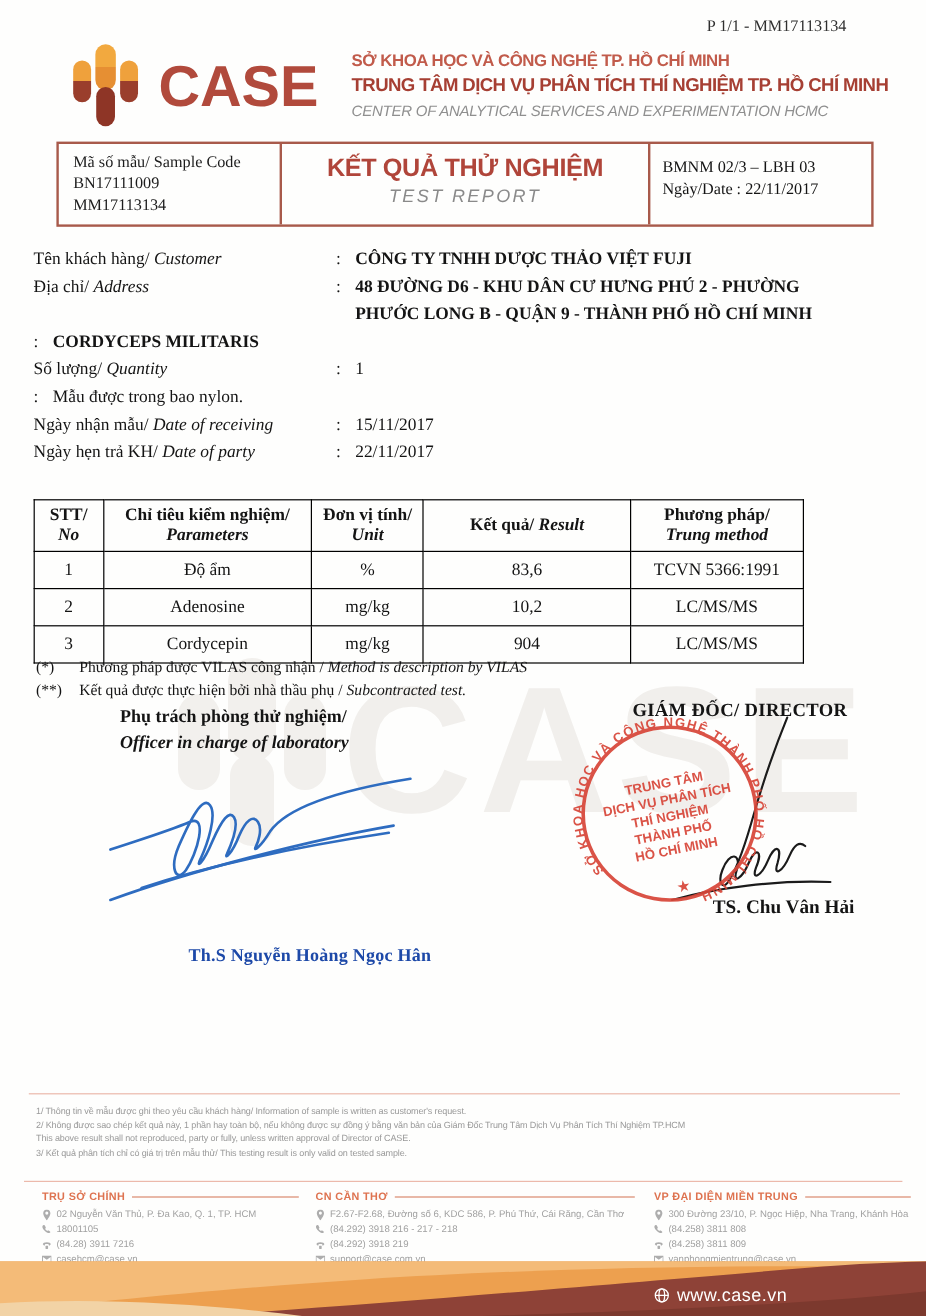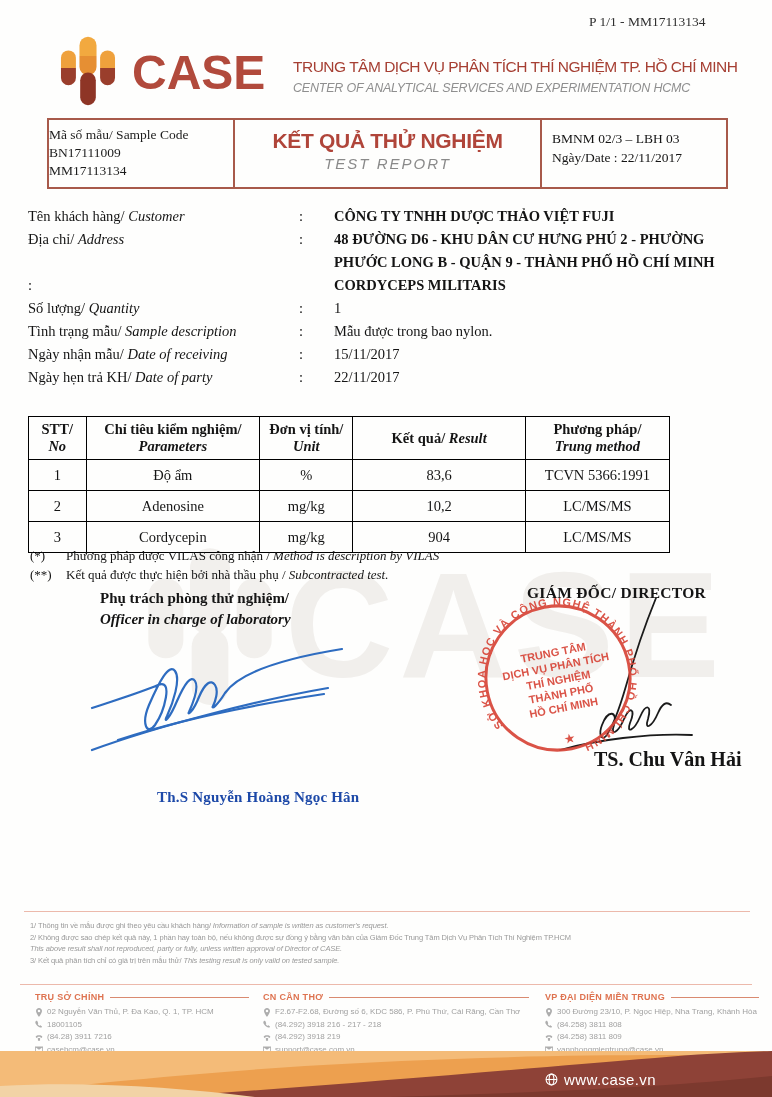--- a/index.html
+++ b/index.html
@@ -10,34 +10,34 @@
   .watermark { position:absolute; left:135px; top:535px; display:flex; align-items:center; }
   .wm-text { font-family:"Liberation Sans", sans-serif; font-weight:bold; font-size:150px; letter-spacing:6px; color:#f1efec; line-height:1; }
 
   
   .page-ref { position:absolute; top:14px; left:589px; font-size:13.5px; color:#2f2f2f; }
   .logo-wrap { position:absolute; top:33px; left:56px; display:flex; }
   .logo-glyph { width:64px; height:76px; }
   .logo-text { font-family:"Liberation Sans", sans-serif; font-weight:bold; font-size:48px; letter-spacing:0px; color:#b14a3c; margin-left:12px; margin-top:12px; }
   .org { position:absolute; left:293px; top:42px; font-family:"Liberation Sans", sans-serif; }
   .org-l1 { color:#c15b4b; font-size:14px; font-weight:bold; letter-spacing:-0.4px; }
-  .org-l2 { color:#a63f33; font-size:15.5px; font-weight:normal; letter-spacing:-0.5px; margin-top:16px; }
+  .org-l2 { color:#a63f33; font-size:15.5px; font-weight:bold; letter-spacing:-0.5px; margin-top:5px; }
   .org-l3 { color:#8f8f8f; font-size:12.5px; font-style:italic; letter-spacing:-0.2px; margin-top:5px; }
 
   
   .report-box { position:absolute; left:47px; top:118px; width:681px; height:71px; border:2px solid #a85a4b; display:flex; background:transparent; }
-  .rb-left { width:186px; border-right:2px solid #a85a4b; padding:6px 0; font-size:13.5px; line-height:18px; color:#1c1c1c; }
+  .rb-left { width:186px; border-right:2px solid #a85a4b; padding:6px 12px; font-size:13.5px; line-height:18px; color:#1c1c1c; }
   .rb-mid { flex:1; border-right:2px solid #a85a4b; text-align:center; padding-top:9px; }
   .rb-title-vi { font-family:"Liberation Sans", sans-serif; font-weight:bold; font-size:21px; color:#b0453a; letter-spacing:-0.3px; }
   .rb-title-en { font-family:"Liberation Sans", sans-serif; font-style:italic; font-size:15px; color:#8a8a8a; letter-spacing:2px; margin-top:2px; }
   .rb-right { width:184px; padding:9px 10px; font-size:13.5px; line-height:19px; }
 
   
   .info { position:absolute; left:28px; top:205px; width:718px; font-size:14.5px; }
-  .irow { display:flex; line-height:23px;justify-content:space-between; }
+  .irow { display:flex; line-height:23px; }
   .ilabel { width:252px; }
   .ilabel .en { font-style:italic; }
   .icolon { width:16px; }
   .ival { flex:1; max-width:412px; }
   .ival.strong { font-weight:bold; }
 
   
   .rtable { position:absolute; left:28px; top:416px; width:642px; border-collapse:collapse; text-align:center; font-size:14.5px; }
   .rtable th, .rtable td { border:1.5px solid #000; }
   .rtable th { padding:4px 2px; height:42px; }
@@ -52,26 +52,26 @@
   .fn-en { font-style:italic; }
 
   
   .sig-left-title { position:absolute; left:100px; top:588px; font-size:15px; font-weight:bold; line-height:21px; }
   .sig-left-title .en { font-style:italic; }
   .sig-right-title { position:absolute; left:527px; top:584px; font-size:15.5px; font-weight:bold; letter-spacing:0.3px; }
   .sig-blue { position:absolute; left:88px; top:628px; }
   .sig-black { position:absolute; left:552px; top:592px; }
   .stamp { position:absolute; left:476px; top:596px; width:164px; height:164px; transform:rotate(-11deg); opacity:0.93; }
   .name-left { position:absolute; left:157px; top:789px; color:#1d49a8; font-weight:bold; font-size:15px; letter-spacing:0.2px; }
-  .name-right { position:absolute; left:594px; top:748px; font-weight:bold; font-size:20px;text-align:right; }
+  .name-right { position:absolute; left:594px; top:748px; font-weight:bold; font-size:16px;text-align:right; }
 
   
   .rule-top { position:absolute; left:24px; top:911px; width:726px; border-top:1px solid #ecb9ab; }
   .notes { position:absolute; left:30px; top:920px; width:716px; font-family:"Liberation Sans", sans-serif; font-size:7.5px; color:#999; line-height:11.5px; letter-spacing:-0.1px; }
-  .notes .en { font-style:italic; }
+  .notes .en { }
   .rule-bottom { position:absolute; left:20px; top:984px; width:732px; border-top:1px solid #ecb9ab; }
 
   
   .office { position:absolute; top:992px; font-family:"Liberation Sans", sans-serif; }
   .office-1 { left:35px; width:214px; }
   .office-2 { left:263px; width:266px; }
   .office-3 { left:545px; width:214px; }
   .office-title { display:flex; align-items:center; color:#de7350; font-size:9px; font-weight:bold; letter-spacing:0.3px; margin-bottom:4px; }
   .title-rule { flex:1; border-top:1px solid #d98a70; margin-left:6px; }
   .office-line { display:flex; align-items:center; gap:4px; color:#a1a1a1; font-size:8px; line-height:12.5px; }
@@ -110,20 +110,21 @@
     </defs>
     <rect x="33" y="2" width="24" height="54" rx="12" fill="url(#pTop)"></rect>
     <rect x="7" y="21" width="21" height="49" rx="10.5" fill="url(#pSplit)"></rect>
     <rect x="62" y="21" width="21" height="49" rx="10.5" fill="url(#pSplit)"></rect>
     <rect x="34" y="52" width="22" height="46" rx="11" fill="#8e3526"></rect>
   </svg>
   <div class="logo-text">CASE</div>
 </div>
 
 <div class="org">
+  <div class="org-l1">SỞ KHOA HỌC VÀ CÔNG NGHỆ TP. HỒ CHÍ MINH</div>
   <div class="org-l2">TRUNG TÂM DỊCH VỤ PHÂN TÍCH THÍ NGHIỆM TP. HỒ CHÍ MINH</div>
   <div class="org-l3">CENTER OF ANALYTICAL SERVICES AND EXPERIMENTATION HCMC</div>
 </div>
 
 <div class="report-box">
   <div class="rb-left">
     <div>Mã số mẫu/ Sample Code</div>
     <div>BN17111009</div>
     <div>MM17113134</div>
   </div>
@@ -151,21 +152,20 @@
   <div class="irow">
     <div class="icolon">:</div>
     <div class="ival strong">CORDYCEPS MILITARIS</div>
   </div>
   <div class="irow">
     <div class="ilabel"><span>Số lượng/</span> <span class="en">Quantity</span></div>
     <div class="icolon">:</div>
     <div class="ival">1</div>
   </div>
   <div class="irow">
-    <div class="ilabel"><span>Tình trạng mẫu/</span> <span class="en">Sample description</span></div>
     <div class="icolon">:</div>
     <div class="ival">Mẫu được trong bao nylon.</div>
   </div>
   <div class="irow">
     <div class="ilabel"><span>Ngày nhận mẫu/</span> <span class="en">Date of receiving</span></div>
     <div class="icolon">:</div>
     <div class="ival">15/11/2017</div>
   </div>
   <div class="irow">
     <div class="ilabel"><span>Ngày hẹn trả KH/</span> <span class="en">Date of party</span></div>

